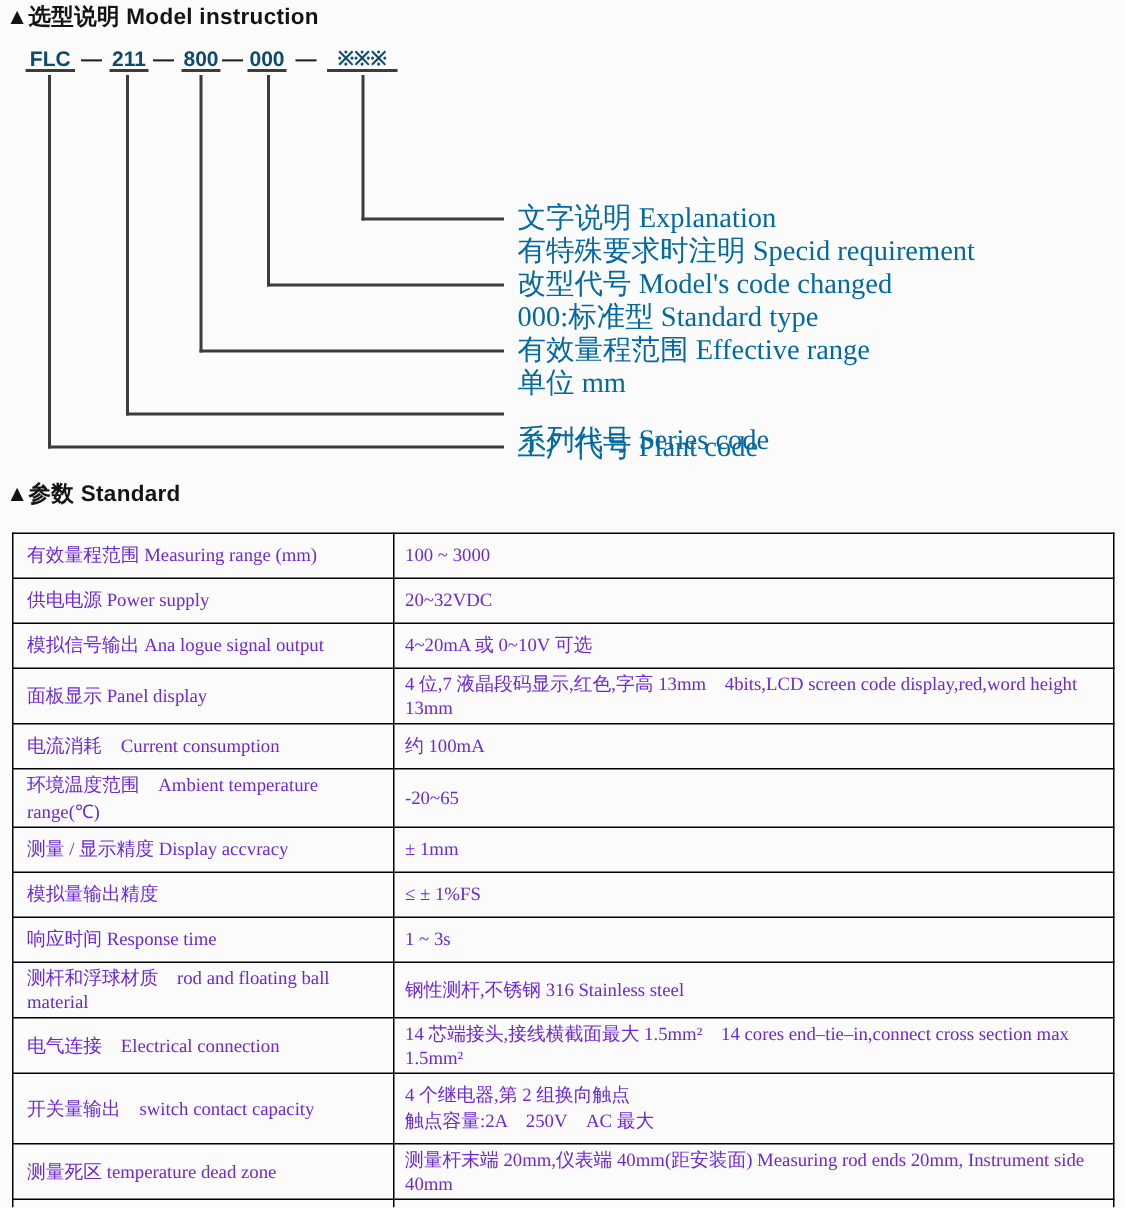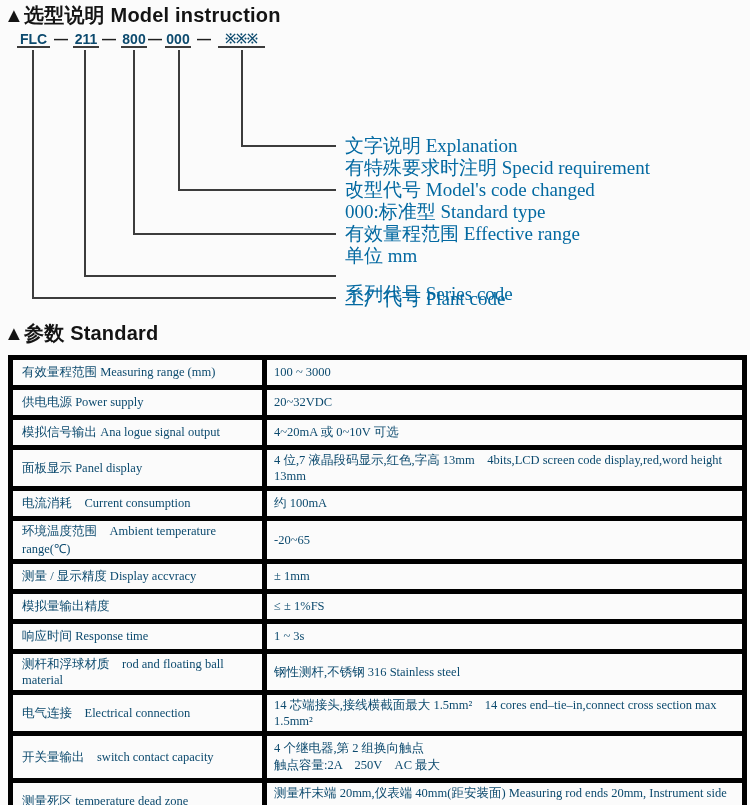--- a/index.html
+++ b/index.html
@@ -11,21 +11,21 @@
     background: #fbfbfb;
     font-family: "Liberation Serif", serif;
     color: #2d3b46;
     overflow: hidden;
   }
   .heading {
     position: absolute;
     left: 4px;
     font-family: "Liberation Sans", sans-serif;
     font-weight: bold;
-    font-size: 20px;
+    font-size: 15px;
     color: #141414;
     letter-spacing: 0.2px;
   }
   #heading-model { top: 2px; }
   #heading-param { top: 320px; }
 
   
   .seg {
     position: absolute;
     top: 30px;
@@ -64,23 +64,23 @@
   
   .param-table {
     position: absolute;
     left: 8px;
     top: 355px;
     width: 734px;
     border-collapse: collapse;
     table-layout: fixed;
   }
   .param-table td {
-    border: 5px solid #000000;
+    border: 1px solid #000000;
     font-size: 12.5px;
-    color: #0c4a6e;
+    color: #6d28d9;
     vertical-align: middle;
     overflow: hidden;
     white-space: pre-line;
   }
   .param-table td.lbl { padding: 2px 4px 2px 9px; }
   .param-table td.val { padding: 2px 4px 2px 7px; }
   .param-table tr.std { height: 30px; }
   .param-table tr.tall { height: 47px; }
 </style>
 </head>

